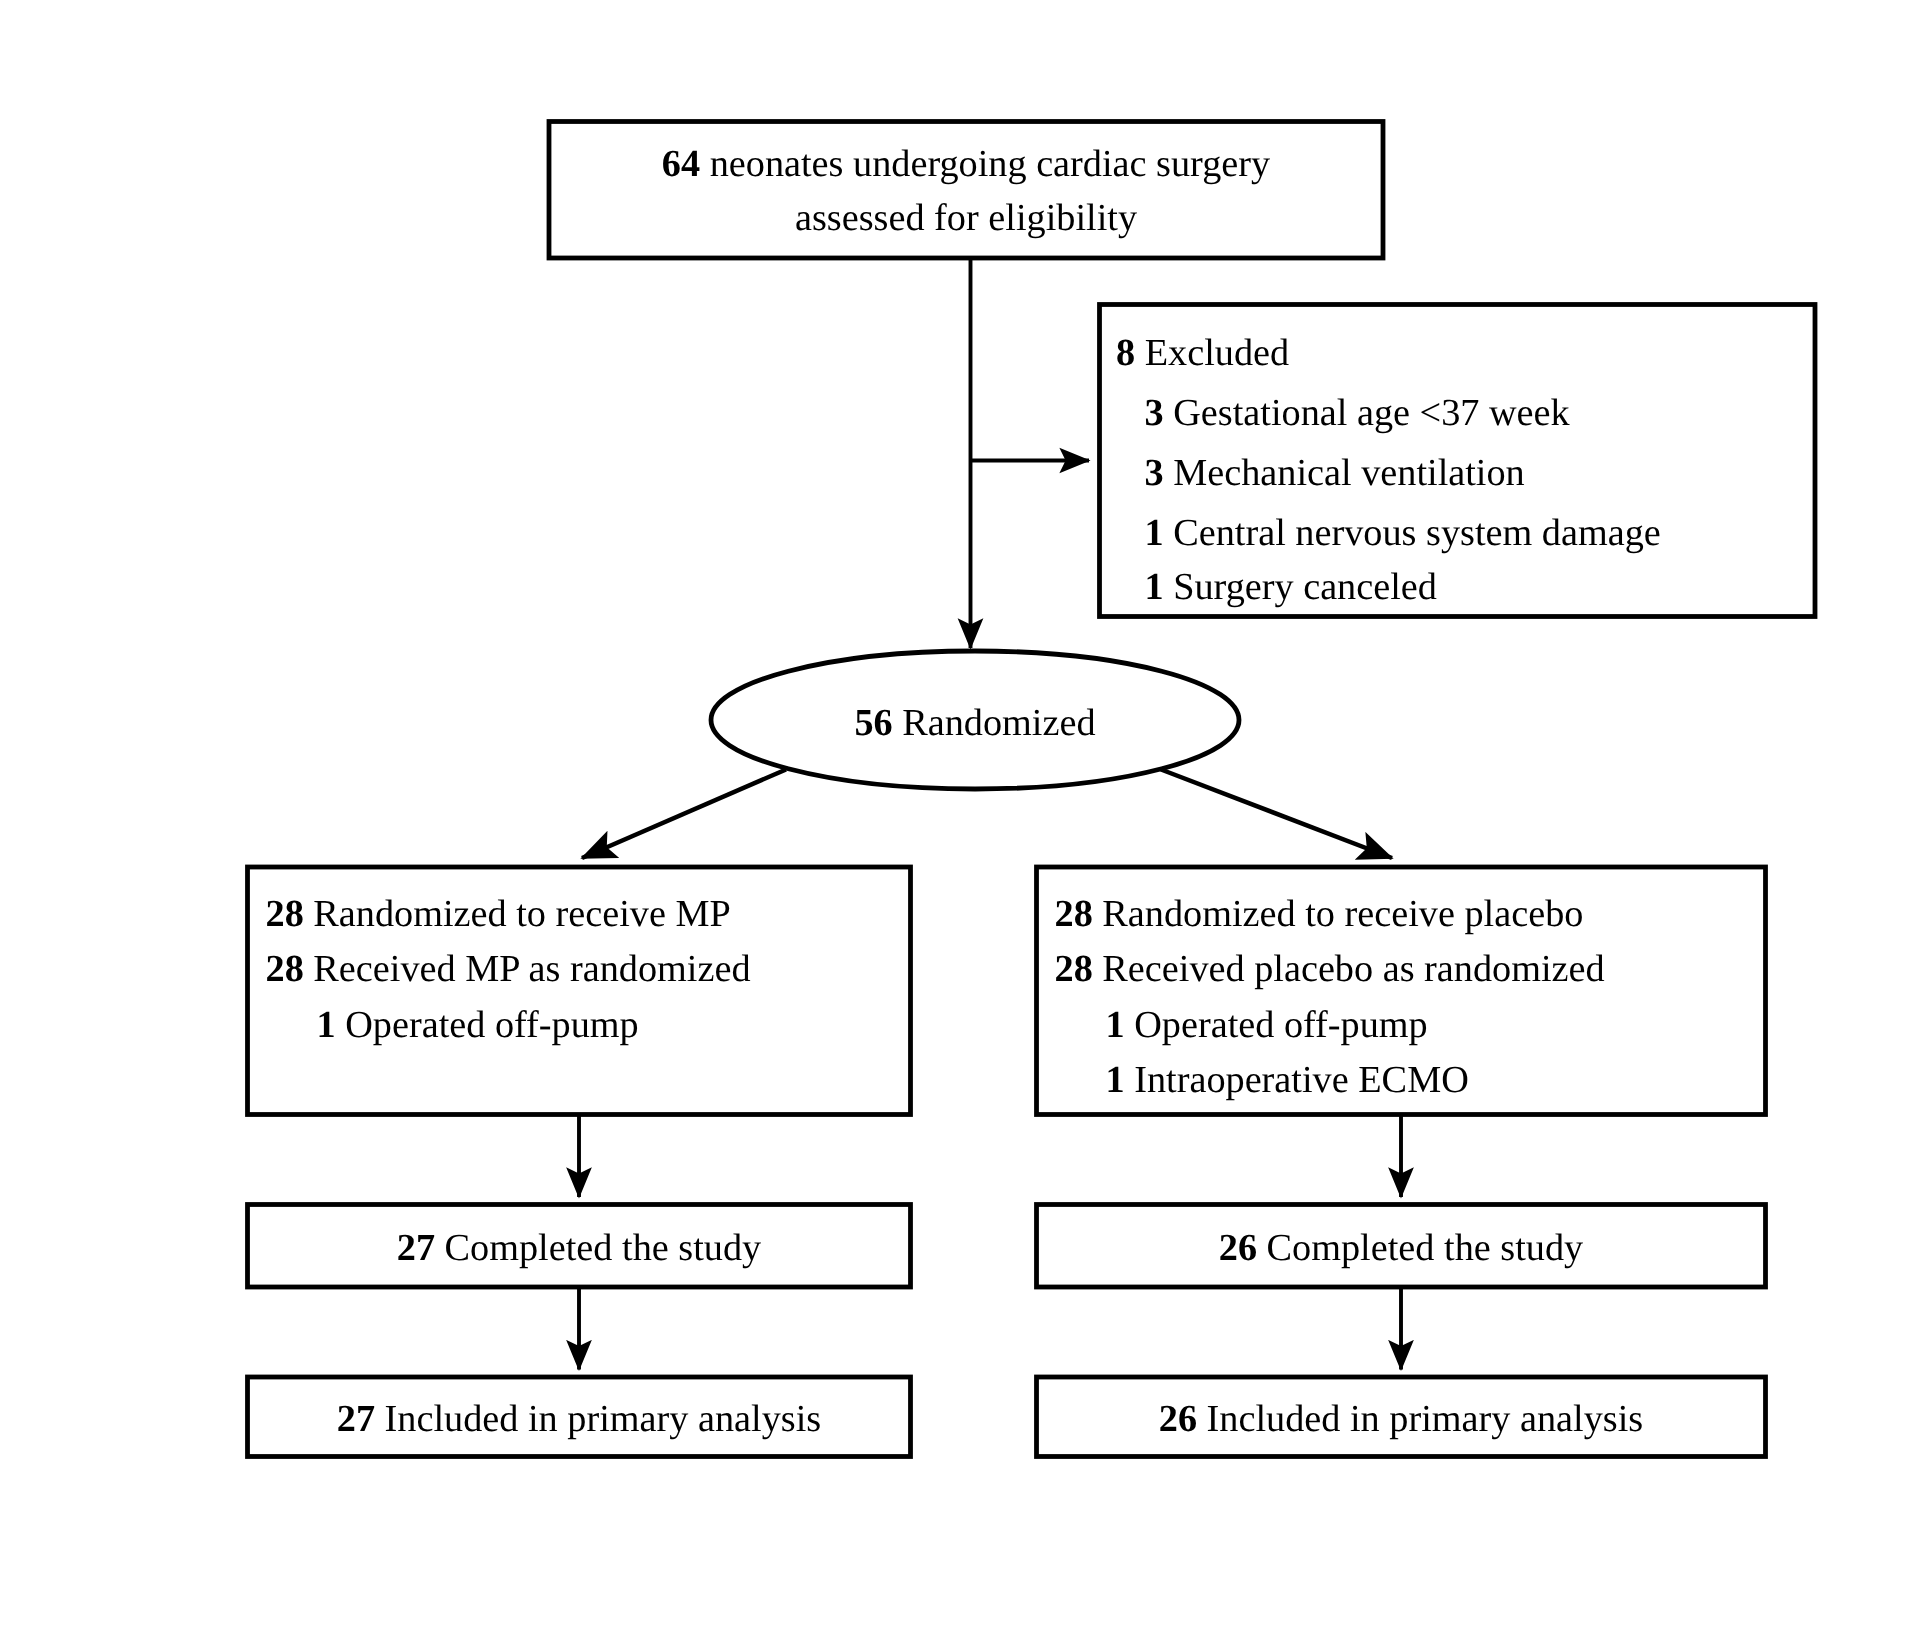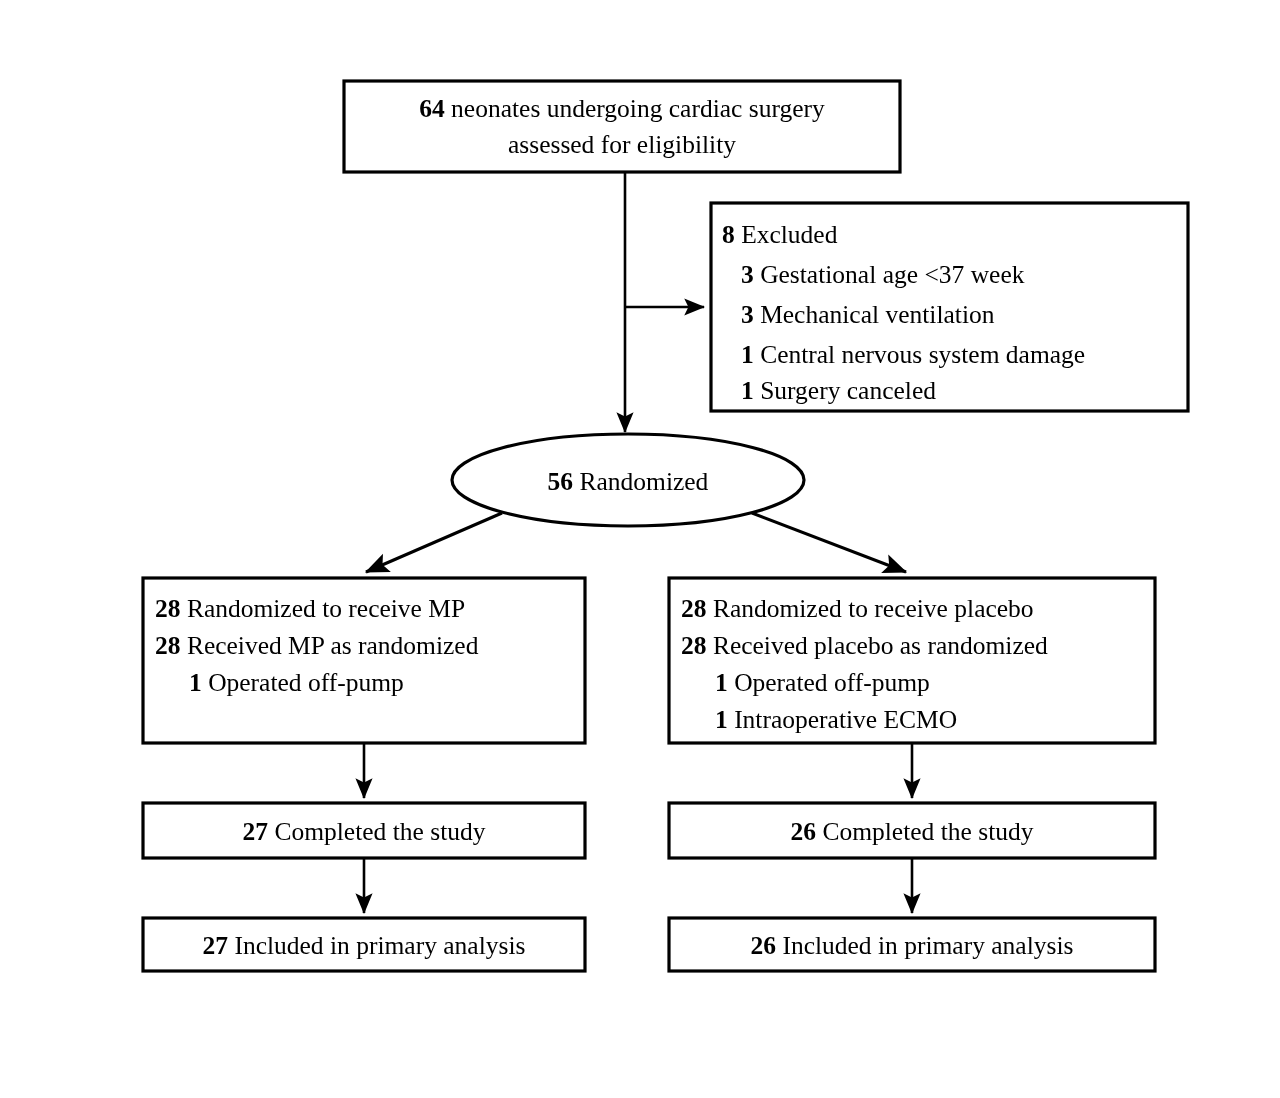--- a/index.html
+++ b/index.html
@@ -11,20 +11,21 @@
     width: 1280px;
     height: 1098px;
     font-family: "Liberation Serif", "DejaVu Serif", serif;
     color: #000000;
     overflow: hidden;
   }
   #flow-root {
     position: relative;
     width: 1202px;
     height: 1098px;
+    margin-left: 22px;
   }
   svg.diagram {
     position: absolute;
     top: 0;
     left: 0;
     width: 1280px;
     height: 1098px;
   }
   .node-box {
     fill: #ffffff;

